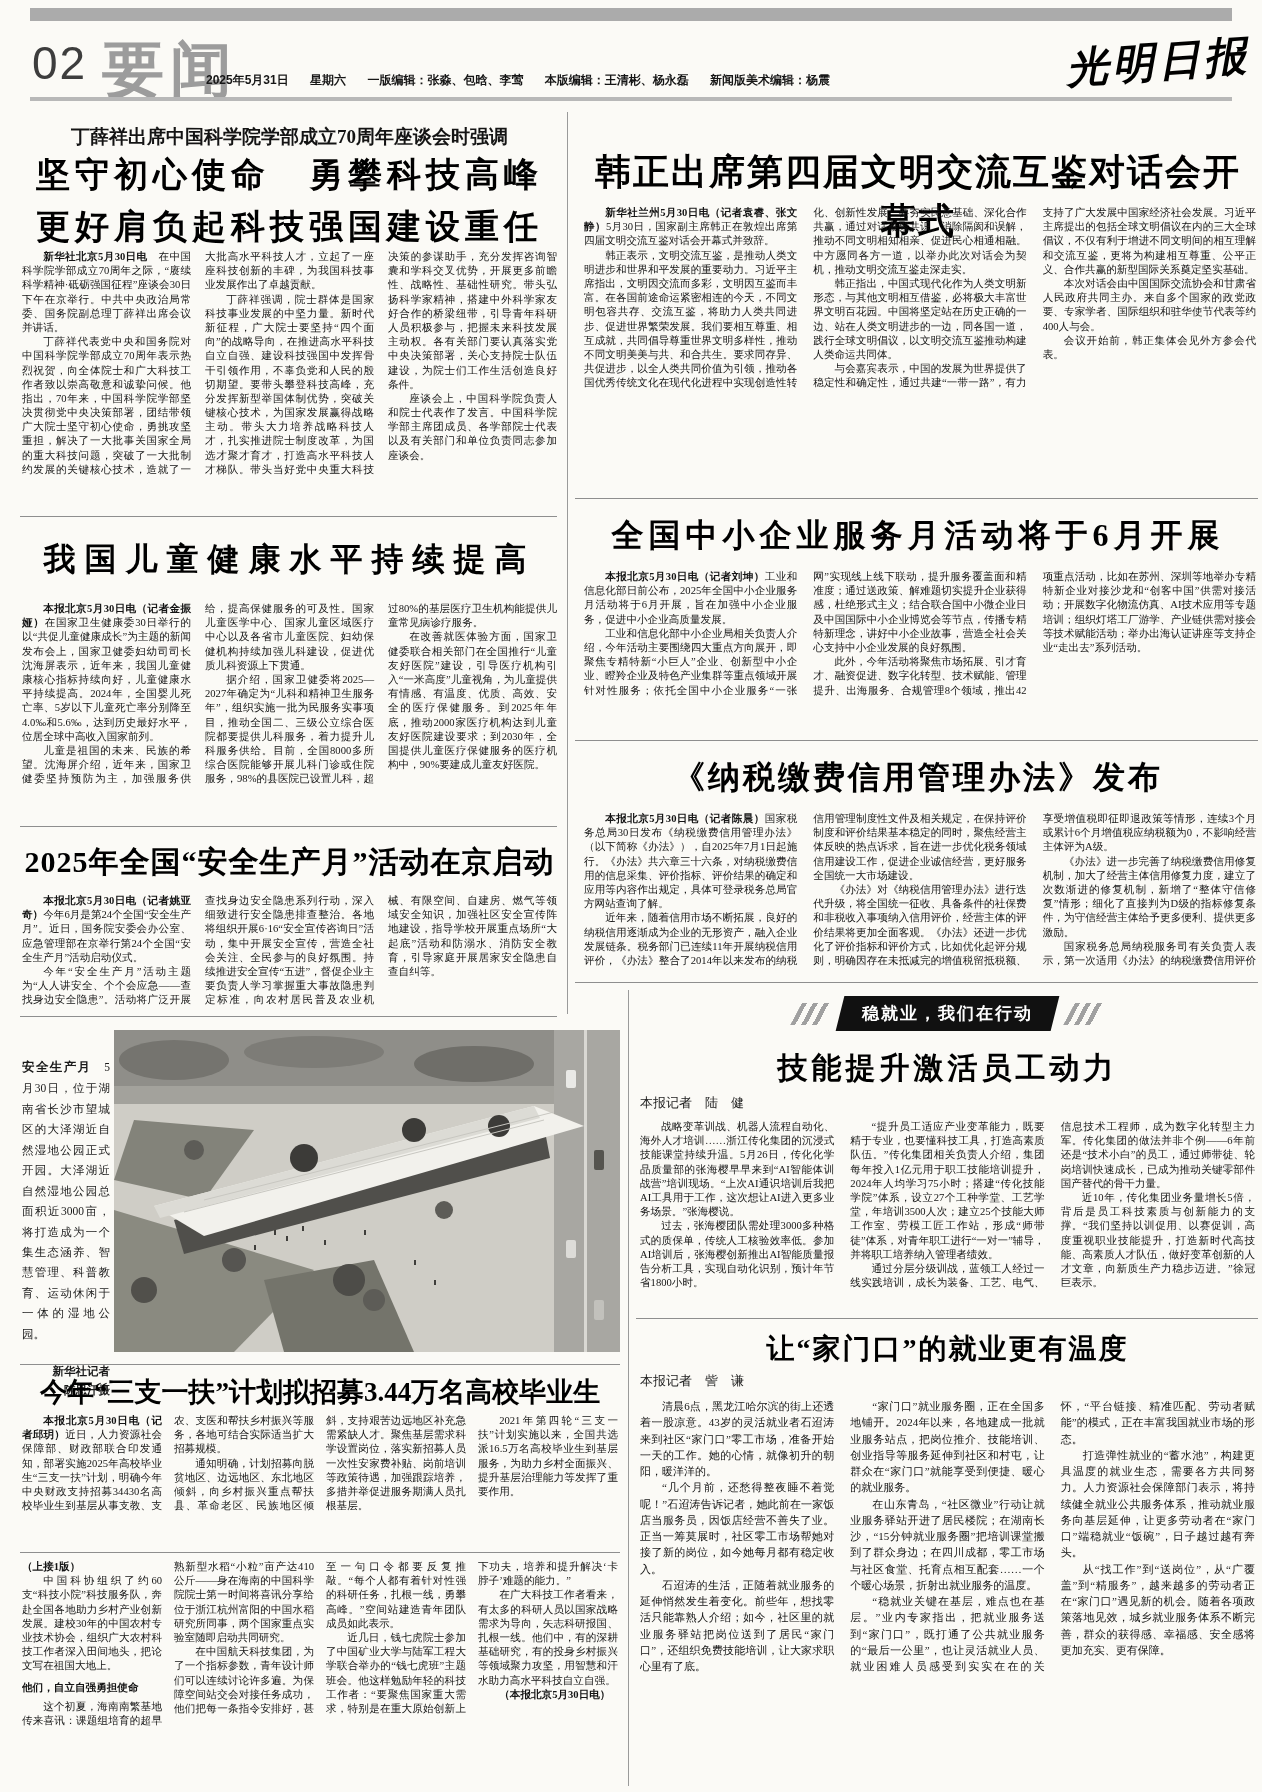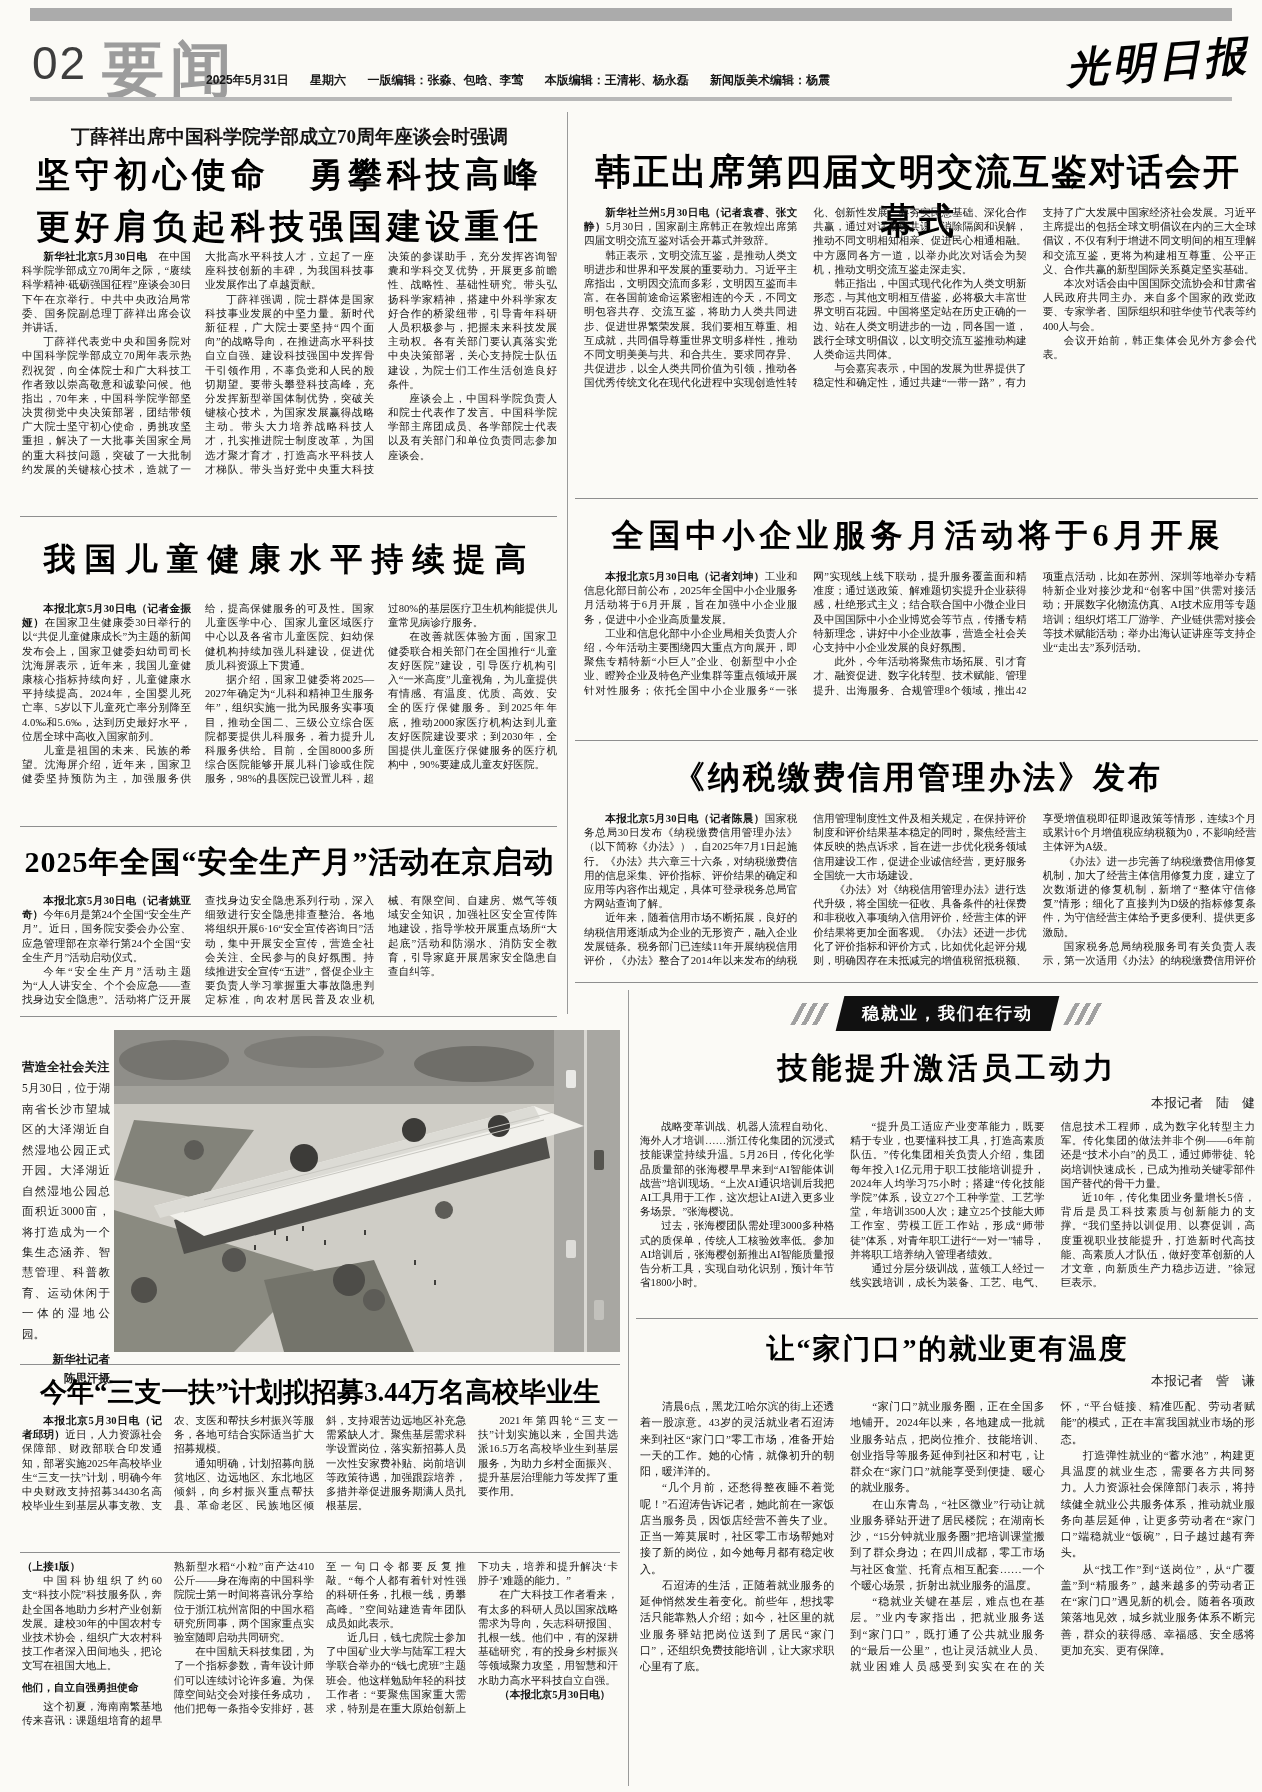--- a/index.html
+++ b/index.html
@@ -19,40 +19,40 @@
   .dateinfo span{margin-right:18px;}
   .masthead{position:absolute;font-family:"Liberation Serif","DejaVu Serif",serif;
           font-size:42px;font-weight:bold;font-style:italic;color:#000;transform:rotate(-4deg);
           letter-spacing:4px;}
 
   
   .kicker{position:absolute;text-align:center;font-size:19px;font-weight:bold;}
   .hl-sans{position:absolute;text-align:center;font-family:"Liberation Sans","DejaVu Sans",sans-serif;
            font-weight:bold;color:#000;}
   .hl-serif{position:absolute;text-align:center;font-weight:bold;color:#000;}
-  .byline{position:absolute;text-align:right;font-size:13px;color:#222;}
+  .byline{position:absolute;text-align:left;font-size:13px;color:#222;}
 
   
   .cols{position:absolute;column-gap:14px;overflow:hidden;}
   .c3{column-count:3;}
   .c4{column-count:4;}
   .cols p{margin:0;text-indent:2em;text-align:justify;font-size:10.6px;line-height:1.34;}
   .cols.loose p{font-size:11px;line-height:1.48;}
   .dl{font-weight:bold;}
   .paras{display:contents;}
   .cont-label{font-weight:bold;text-indent:0 !important;}
   .subhead{font-family:"Liberation Sans","DejaVu Sans",sans-serif;font-weight:bold;
            font-size:12.5px;text-align:center;text-indent:0 !important;margin:6px 0 !important;}
   .endnote{text-align:right;font-weight:bold;}
 
   
   .photo{position:absolute;overflow:hidden;background:#b9b7b1;}
   .caption{position:absolute;font-size:11.5px;line-height:1.78;text-align:justify;color:#1a1a1a;}
   .caption .cap-title{font-family:"Liberation Sans","DejaVu Sans",sans-serif;font-weight:bold;font-size:12.5px;}
-  .credit{margin-top:6px;text-align:right;font-weight:bold;
+  .credit{margin-top:18px;text-align:right;font-weight:bold;
           font-family:Liberation Sans, sans-serif;font-size:11.5px;line-height:1.6;}
 
   
   .banner{position:absolute;display:flex;align-items:center;justify-content:center;gap:14px;}
   .banner-core{background:#111;color:#fff;font-family:"Liberation Sans","DejaVu Sans",sans-serif;
           font-weight:bold;font-size:17px;padding:6px 22px;transform:skewX(-14deg);letter-spacing:2px;}
   .banner-core>span{display:inline-block;transform:skewX(14deg);}
   .slash{width:30px;height:22px;transform:skewX(-28deg);
          background:repeating-linear-gradient(90deg,#a0a0a0 0 5px,transparent 5px 11px);}
 </style>
@@ -106,21 +106,21 @@
 
   <section>
     <div class="hl-serif" style="left:22px;top:842px;width:535px;font-size:30px;letter-spacing:1px;">2025年全国“安全生产月”活动在京启动</div>
     <div class="cols c3" style="left:22px;top:894px;width:535px;height:114px;">
       <p><b class="dl">本报北京5月30日电（记者姚亚奇）</b><span>今年6月是第24个全国“安全生产月”。近日，国务院安委会办公室、应急管理部在京举行第24个全国“安全生产月”活动启动仪式。</span></p>
       <div class="paras"><p>今年“安全生产月”活动主题为“人人讲安全、个个会应急——查找身边安全隐患”。活动将广泛开展查找身边安全隐患系列行动，深入细致进行安全隐患排查整治。各地将组织开展6·16“安全宣传咨询日”活动，集中开展安全宣传，营造全社会关注、全民参与的良好氛围。持续推进安全宣传“五进”，督促企业主要负责人学习掌握重大事故隐患判定标准，向农村居民普及农业机械、有限空间、自建房、燃气等领域安全知识，加强社区安全宣传阵地建设，指导学校开展重点场所“大起底”活动和防溺水、消防安全教育，引导家庭开展居家安全隐患自查自纠等。</p></div>
     </div>
   </section>
 
   <div class="caption" style="left:22px;top:1056px;width:88px;height:256px;">
-    <p style="margin:0;text-align:justify;"><b class="cap-title">营造全社会关注</b><span>　5月30日，位于湖南省长沙市望城区的大泽湖近自然湿地公园正式开园。大泽湖近自然湿地公园总面积近3000亩，将打造成为一个集生态涵养、智慧管理、科普教育、运动休闲于一体的湿地公园。</span></p>
+    <p style="margin:0;text-align:justify;"><b class="cap-title">安全生产月</b><span>　5月30日，位于湖南省长沙市望城区的大泽湖近自然湿地公园正式开园。大泽湖近自然湿地公园总面积近3000亩，将打造成为一个集生态涵养、智慧管理、科普教育、运动休闲于一体的湿地公园。</span></p>
     <div class="credit">
       <div>新华社记者</div>
       <div>陈思汗摄</div>
     </div>
   </div>
   <div class="photo" style="left:114px;top:1030px;width:506px;height:322px;">
     <svg width="506" height="322" viewBox="0 0 506 322">
       <rect width="506" height="322" fill="#b9b7b1"></rect>
       <rect width="506" height="74" fill="#8f8e89"></rect>
       <ellipse cx="60" cy="30" rx="55" ry="20" fill="#75746f"></ellipse>

